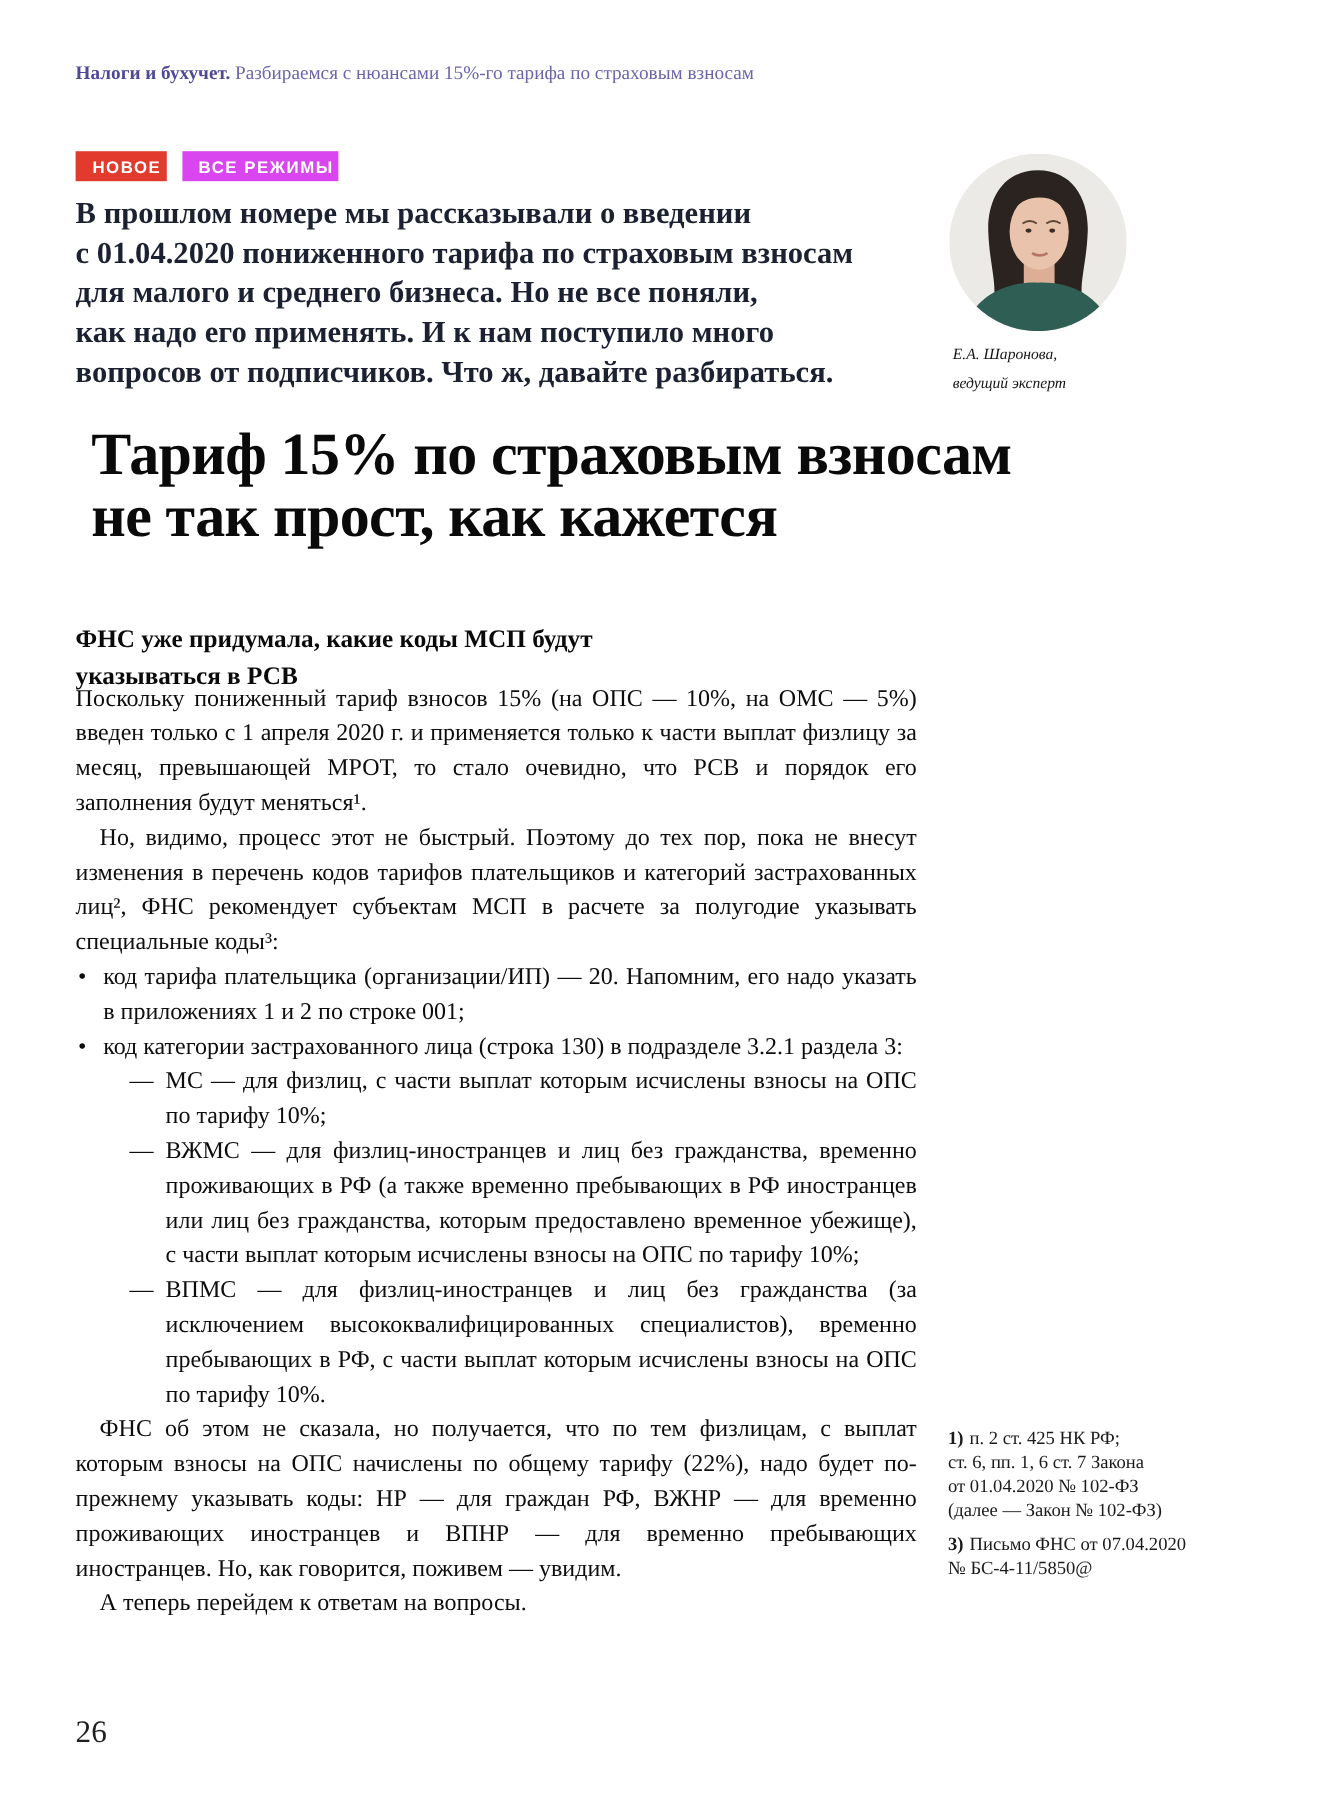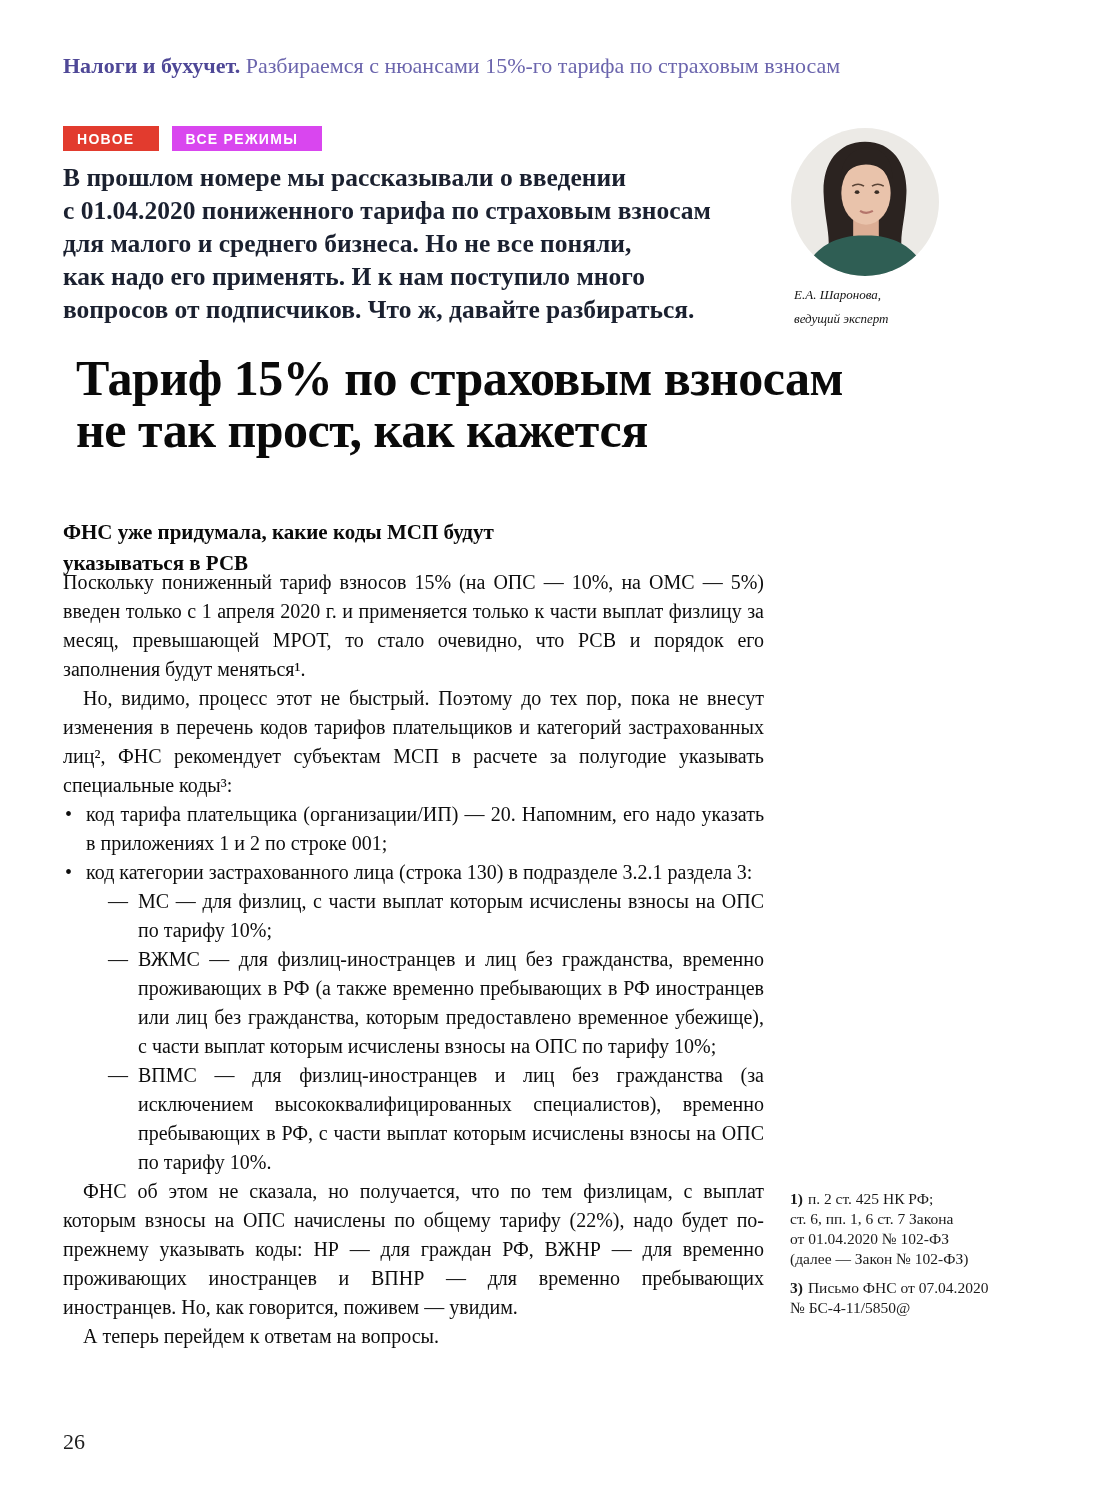--- a/index.html
+++ b/index.html
@@ -2,28 +2,28 @@
 <html lang="ru"><head>
 <meta charset="utf-8">
 <style>
   html,body { margin:0; padding:0; background:#ffffff; }
   .page {
     position:relative; width:1104px; height:1500px; background:#ffffff;
     font-family:"Liberation Serif", serif; overflow:hidden;
   }
 
   
-  .running-head { position:absolute; left:63px; top:53px; font-size:22px; color:#6b65ad; white-space:nowrap; }
+  .running-head { position:absolute; left:63px; top:53px; font-size:16px; color:#6b65ad; white-space:nowrap; }
   .running-head .brand { font-weight:700; color:#4f4897; }
 
   
   .badges { position:absolute; left:63px; top:126px; display:flex; gap:13px;
             font-family:"Liberation Sans", sans-serif; }
   .badge { color:#ffffff; font-size:14px; font-weight:700; letter-spacing:1.3px;
-           padding:6px 24px 5px 14px; line-height:1; }
+           padding:6px 4px 5px 14px; line-height:1; }
   .badge-new { background:#e23b2e; }
   .badge-all { background:#d946ef; }
 
   
   .lead { position:absolute; left:63px; top:161px; width:755px;
           font-weight:700; font-size:25.5px; line-height:33px; color:#1b2130;
           white-space:pre-line; }
 
   
   .photo-wrap { position:absolute; left:791px; top:128px; width:148px; height:148px;
@@ -57,21 +57,21 @@
   .dash-marker { position:absolute; left:0; top:0; }
 
   
   .footnotes { position:absolute; left:790px; top:1189px; width:285px;
                font-size:15.5px; line-height:20px; color:#1a1a1a; }
   .footnote { margin:0 0 9px 0; }
   .footnote .fn-num { font-weight:700; margin-right:5px; }
   .footnote .fn-text { white-space:pre-line; }
 
   
-  .page-number { position:absolute; left:63px; top:1429px; font-size:22px; color:#1e1e1e; }
+  .page-number { position:absolute; left:63px; top:1429px; font-size:26px; color:#1e1e1e; }
 </style>
 </head>
 <body>
 
 <div class="page">
 
   <div class="running-head"><span class="brand">Налоги и бухучет.</span><span> Разбираемся с нюансами 15%-го тарифа по страховым взносам</span></div>
 
   <div class="badges">
     <span class="badge badge-new">НОВОЕ</span>

